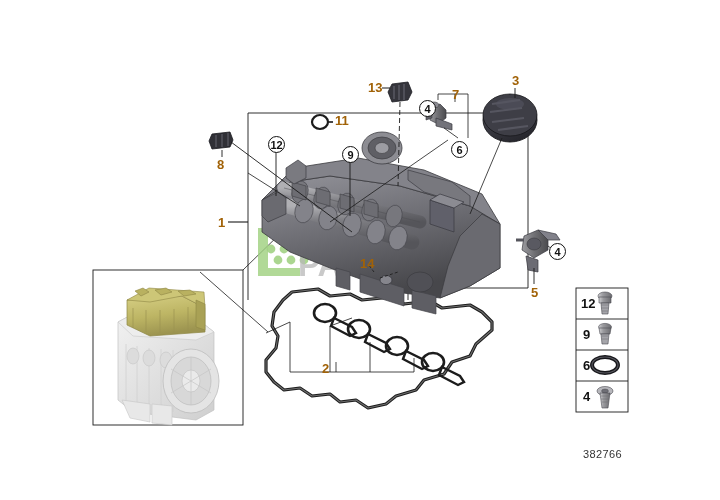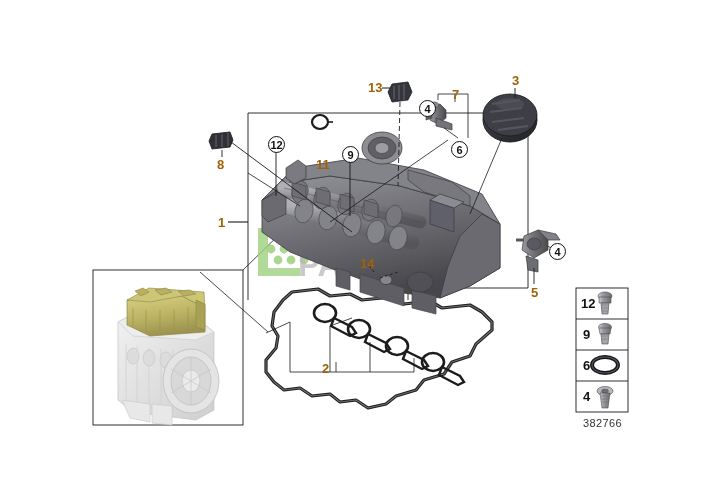--- a/index.html
+++ b/index.html
@@ -410,29 +410,29 @@
     </g>
   </svg>
 
   <div class="lbl" style="left:218px;top:216px;">1</div>
   <div class="lbl" style="left:322px;top:362px;">2</div>
   <div class="lbl" style="left:512px;top:74px;">3</div>
   <div class="lbl" style="left:531px;top:286px;">5</div>
   <div class="lbl" style="left:452px;top:88px;">7</div>
   <div class="lbl" style="left:217px;top:158px;">8</div>
   <div class="lbl" style="left:360px;top:257px;">14</div>
-  <div class="lbl" style="left:316px;top:114px;margin-top:44px;">11</div>
+  <div class="lbl" style="left:335px;top:114px;">11</div>
   <div class="lbl" style="left:368px;top:81px;">13</div>
 
   <div class="clbl" style="left:419px;top:100px;">4</div>
   <div class="clbl" style="left:451px;top:141px;">6</div>
   <div class="clbl" style="left:549px;top:243px;">4</div>
   <div class="clbl" style="left:268px;top:136px;">12</div>
   <div class="clbl" style="left:342px;top:146px;">9</div>
 
   <div class="legend-num" style="left:581px;top:296px;">12</div>
   <div class="legend-num" style="left:583px;top:327px;">9</div>
   <div class="legend-num" style="left:583px;top:358px;">6</div>
   <div class="legend-num" style="left:583px;top:389px;">4</div>
 
-  <div class="partno" style="left:583px;top:417px;">382766</div>
+  <div class="partno" style="left:583px;top:448px;">382766</div>
 
 </div>
 
 </body></html>

